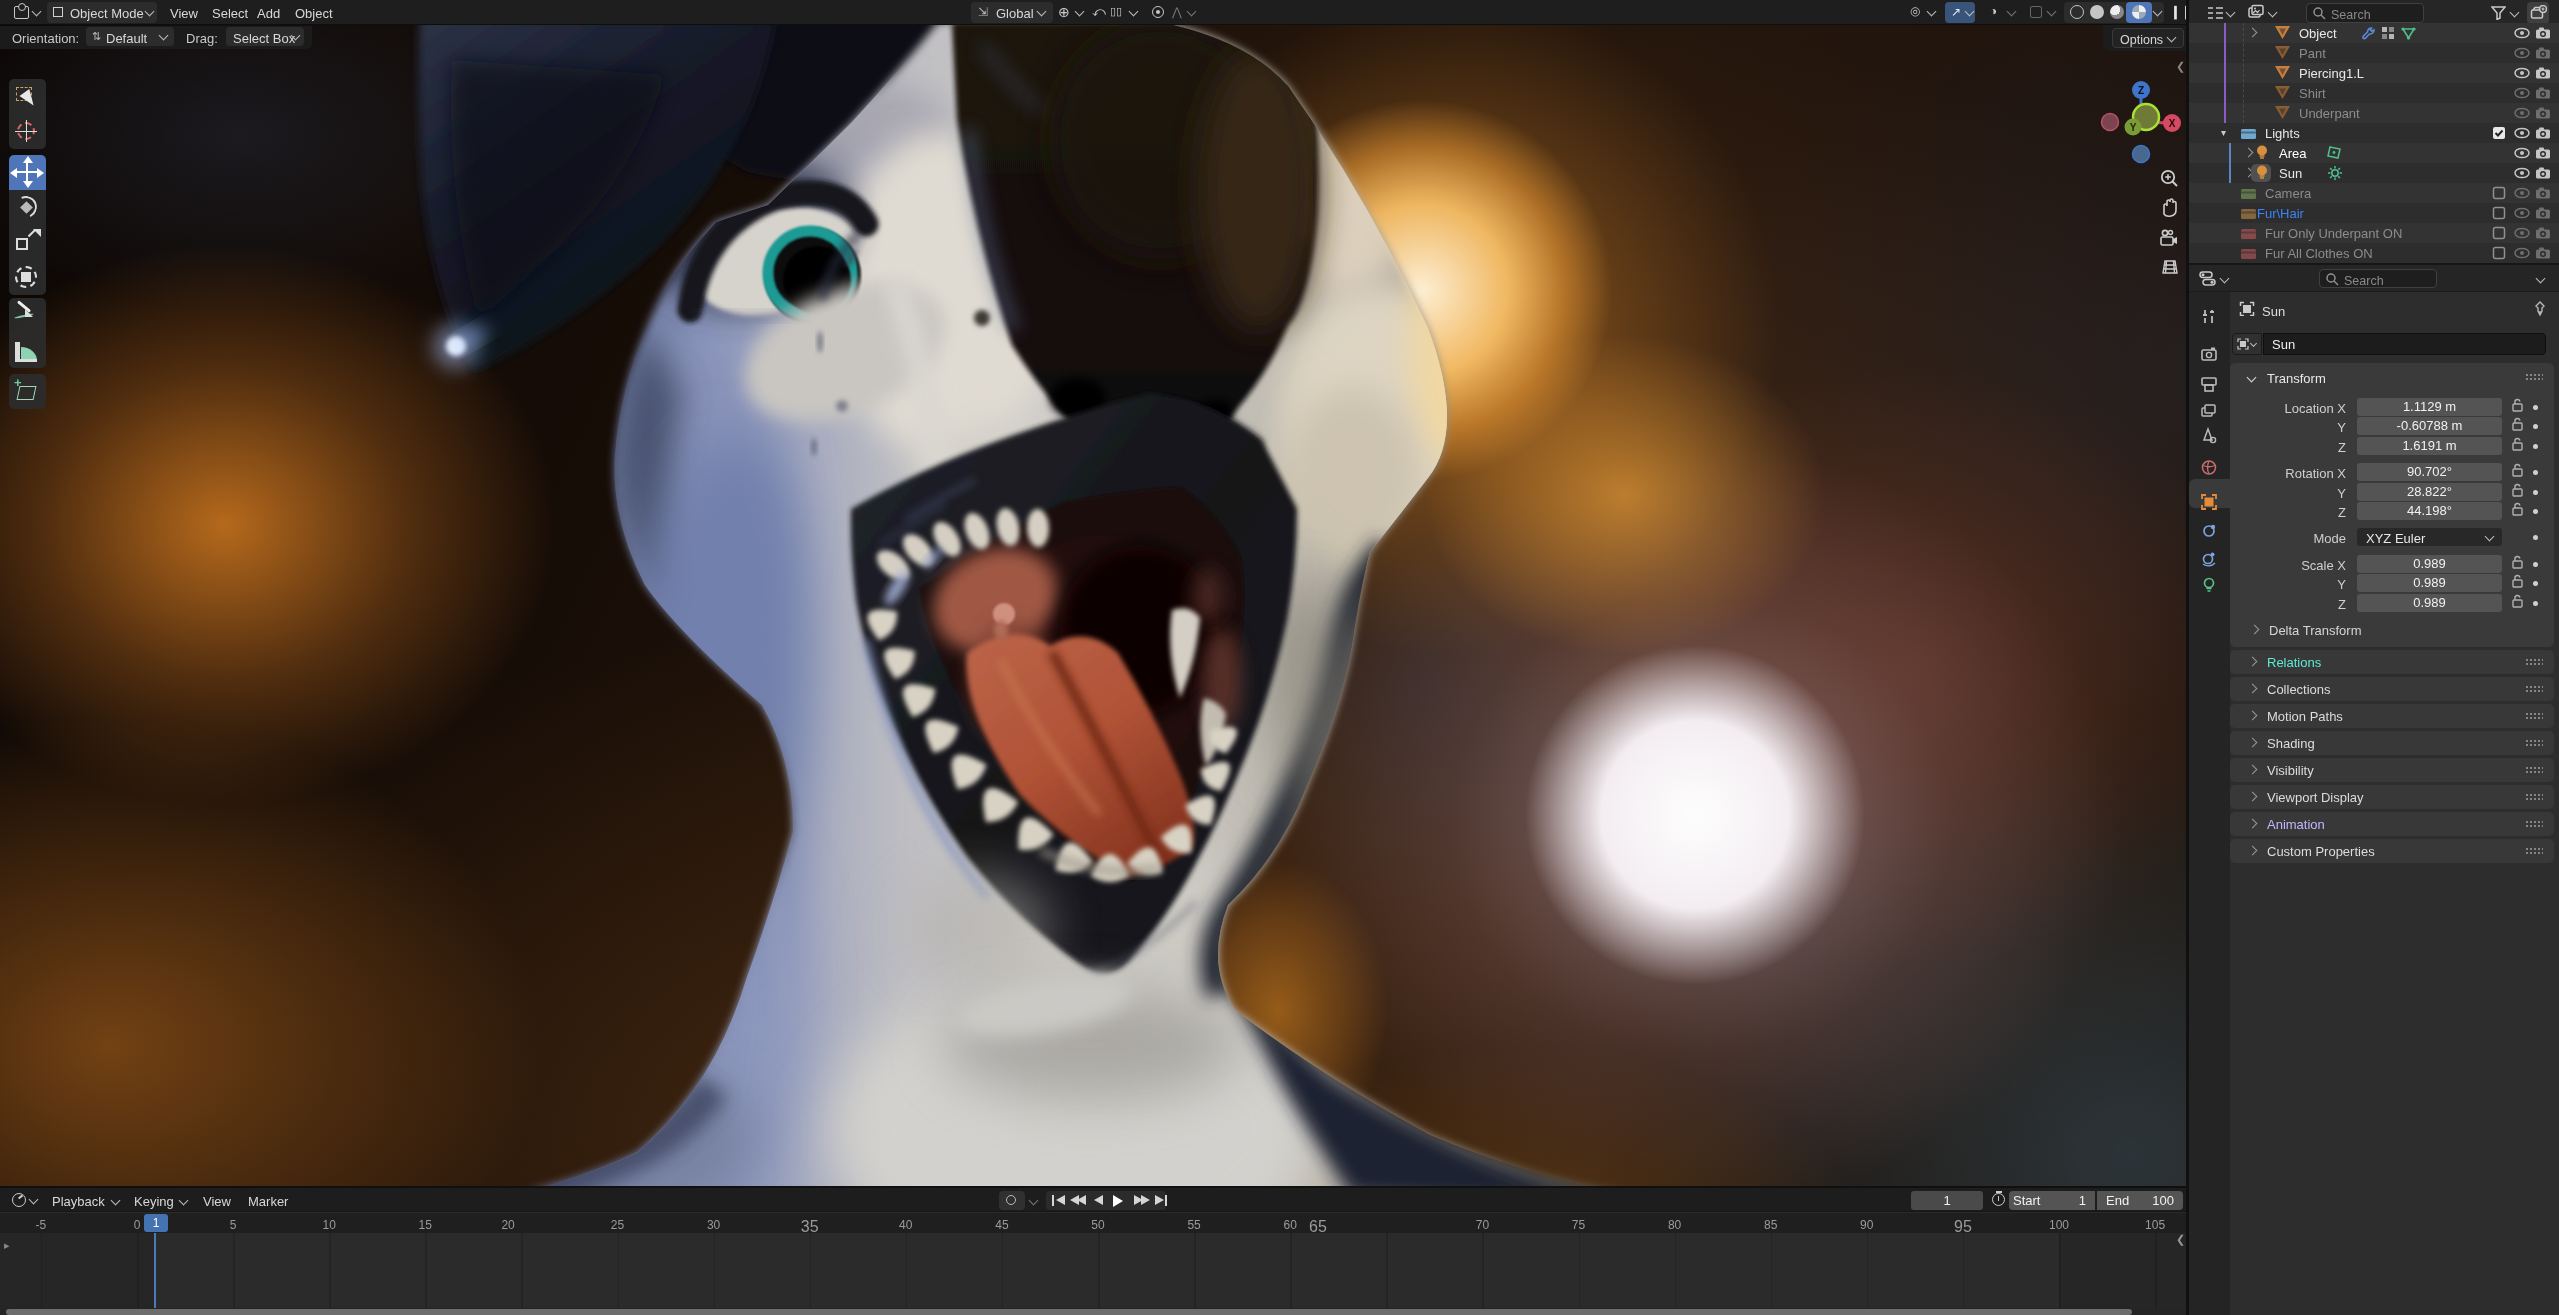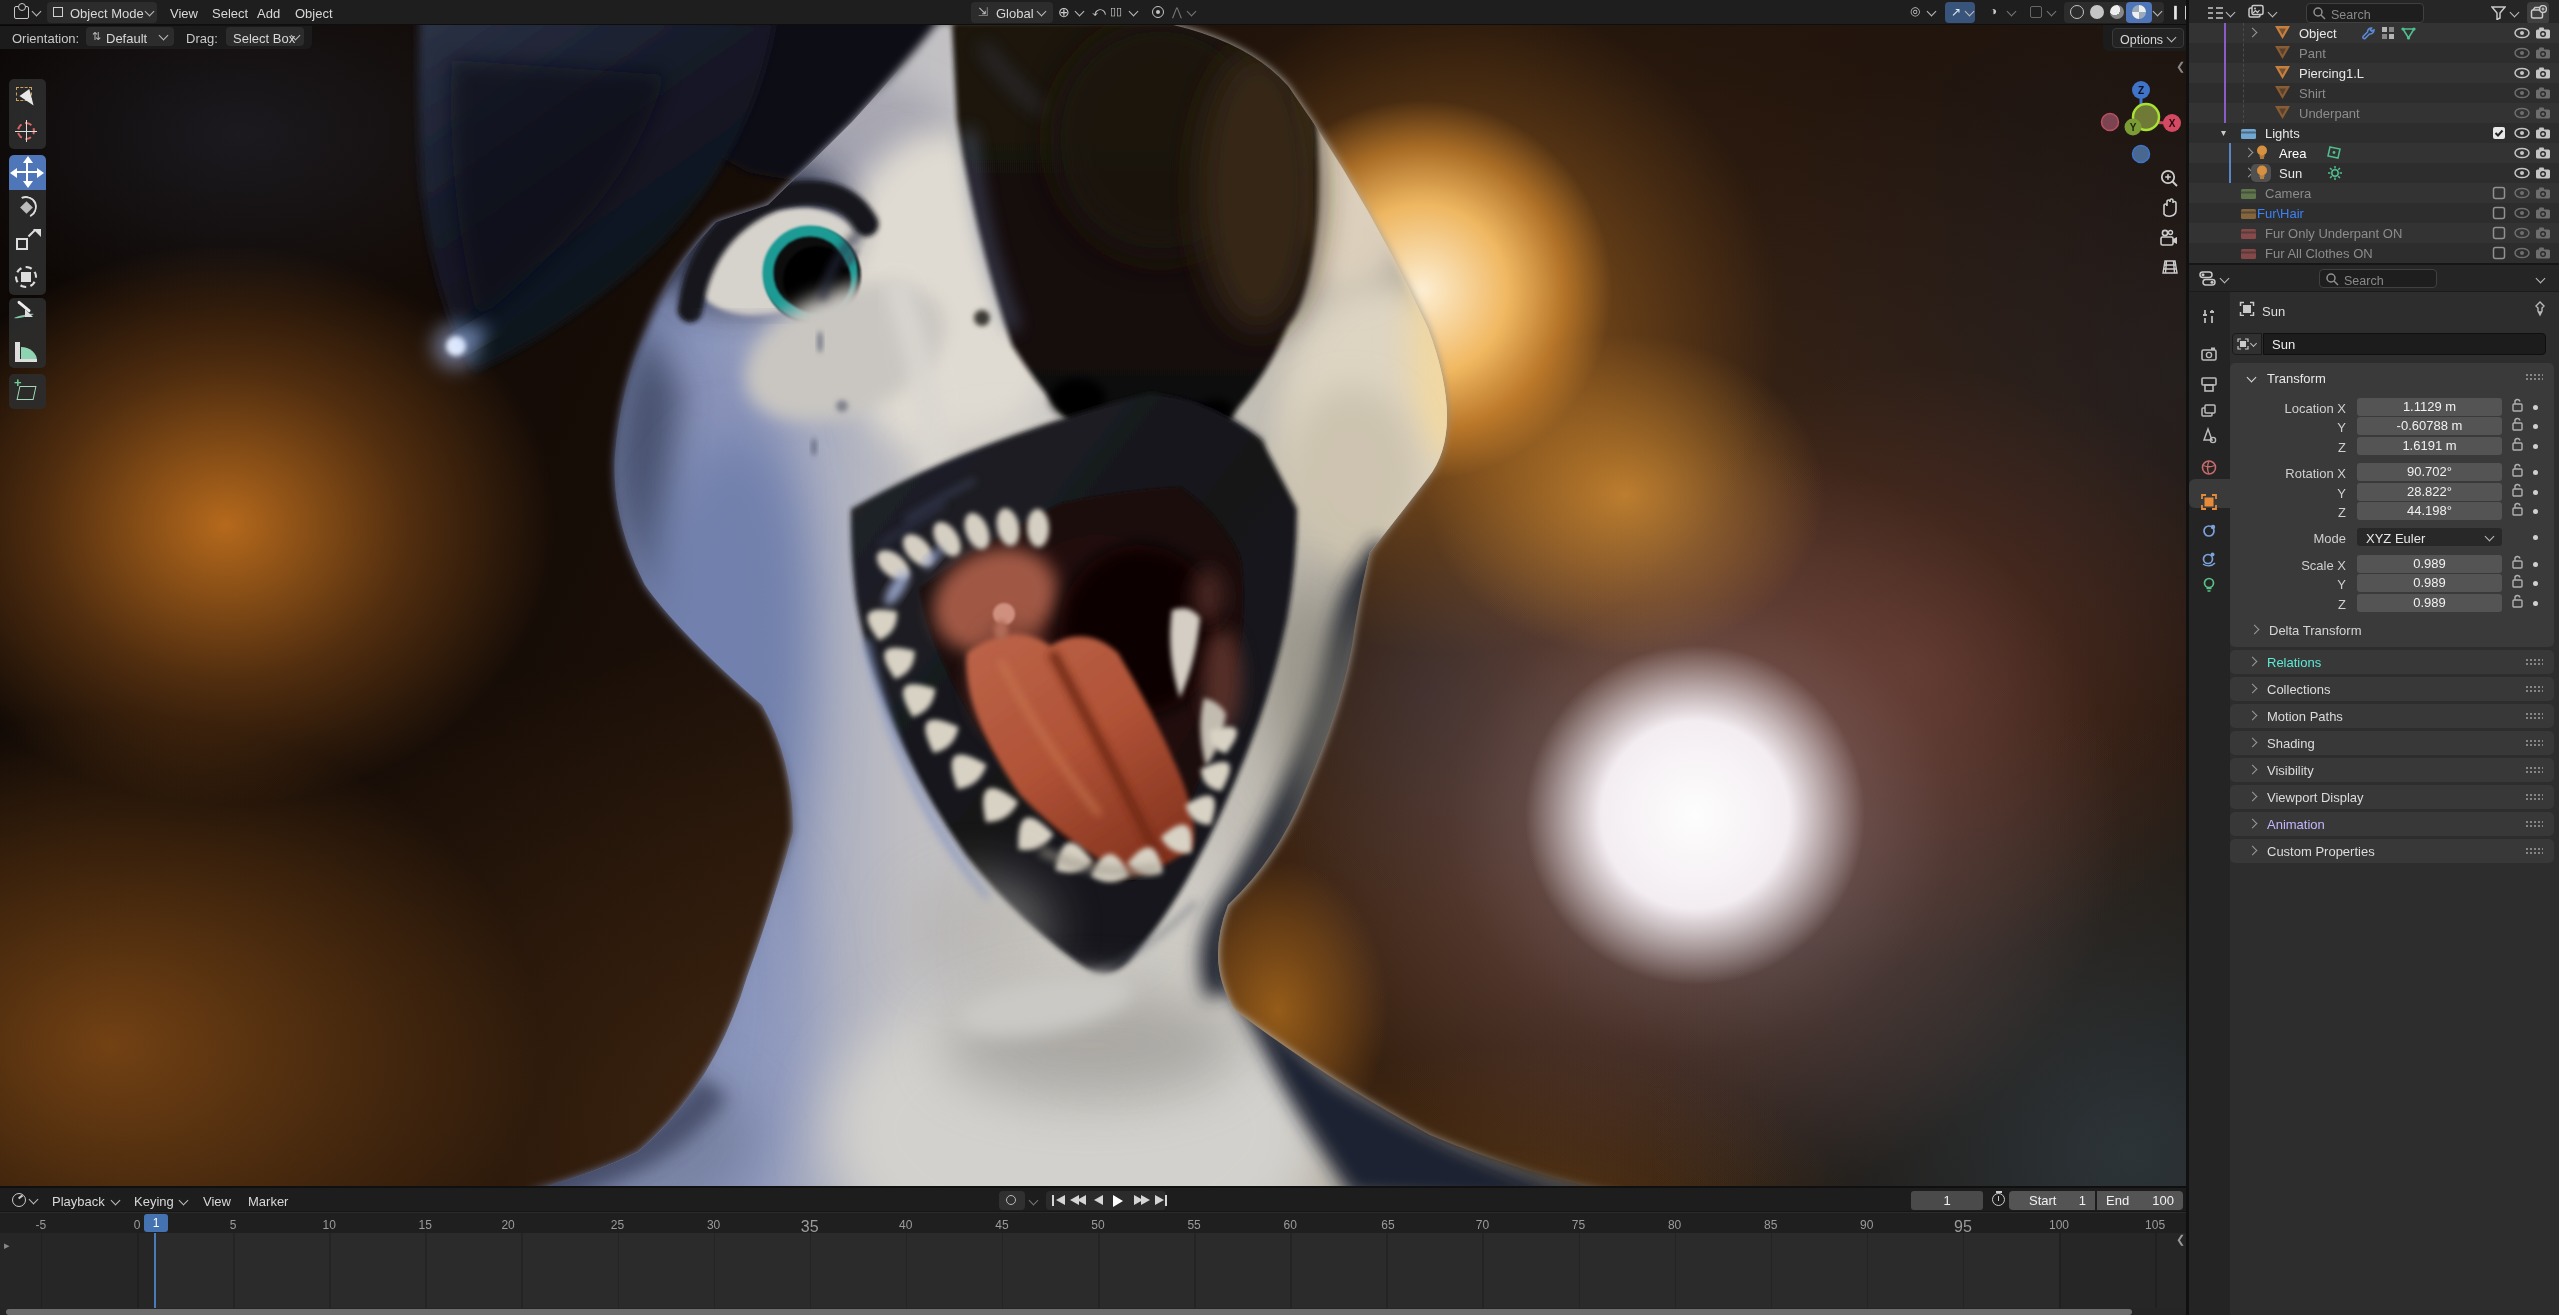--- a/index.html
+++ b/index.html
@@ -337,21 +337,21 @@
 <div class="ab" style="left:1113px;top:7px;width:0;height:0;border-top:6.0px solid transparent;border-bottom:6.0px solid transparent;border-left:10px solid #fff"></div>
 <div class="ab" style="left:1134px;top:7px;width:0;height:0;border-top:5.3999999999999995px solid transparent;border-bottom:5.3999999999999995px solid transparent;border-left:9px solid #d5d5d5"></div>
     <div class="ab" style="left:1141px;top:7px;width:0;height:0;border-top:5.3999999999999995px solid transparent;border-bottom:5.3999999999999995px solid transparent;border-left:9px solid #d5d5d5"></div>
 <div class="ab" style="left:1155px;top:7px;width:0;height:0;border-top:5.3999999999999995px solid transparent;border-bottom:5.3999999999999995px solid transparent;border-left:9px solid #d5d5d5"></div>
     <div class="ab" style="left:1165px;top:7px;width:2.4px;height:11px;background:#d5d5d5"></div>
 <div class="fld" style="left:1911px;top:3px;width:72px;height:19px;line-height:19px;background:#4a4a4a">1</div>
 <div class="ab" style="left:1992px;top:5px;width:13px;height:13px;border:1.7px solid #ccc;border-radius:50%"></div>
     <div class="ab" style="left:1997.5px;top:8px;width:1.7px;height:5px;background:#ccc"></div>
     <div class="ab" style="left:1996px;top:3px;width:6px;height:2px;background:#ccc"></div>
 <div class="fld" style="left:2009px;top:3px;width:86px;height:19px;line-height:19px;border-radius:4px 0 0 4px">
-      <span style="float:left;margin-left:20px">Start</span>
+      <span style="float:left;margin-left:4px">Start</span>
       <span style="float:right;margin-right:9px">1</span>
     </div>
 <div class="fld" style="left:2097px;top:3px;width:86px;height:19px;line-height:19px;border-radius:0 4px 4px 0">
       <span style="float:left;margin-left:9px">End</span>
       <span style="float:right;margin-right:9px">100</span>
     </div>
 <div class="ab" style="left:0;top:25px;width:2186px;height:20px;background:#1f1f1f"></div>
 <div class="tx" style="left:20.900000000000006px;top:31px;width:40px;text-align:center;color:#9b9b9b;font-size:12px">-5</div>
 <div class="tx" style="left:117.0px;top:31px;width:40px;text-align:center;color:#9b9b9b;font-size:12px">0</div>
 <div class="tx" style="left:213.1px;top:31px;width:40px;text-align:center;color:#9b9b9b;font-size:12px">5</div>
@@ -359,21 +359,21 @@
 <div class="tx" style="left:405.29999999999995px;top:31px;width:40px;text-align:center;color:#9b9b9b;font-size:12px">15</div>
 <div class="tx" style="left:501.4px;top:31px;width:40px;color:#9b9b9b;font-size:12px">20</div>
 <div class="tx" style="left:597.5px;top:31px;width:40px;text-align:center;color:#9b9b9b;font-size:12px">25</div>
 <div class="tx" style="left:693.5999999999999px;top:31px;width:40px;text-align:center;color:#9b9b9b;font-size:12px">30</div>
 <div class="tx" style="left:789.6999999999999px;top:31px;width:40px;text-align:center;color:#9b9b9b;font-size:16px">35</div>
 <div class="tx" style="left:885.8px;top:31px;width:40px;text-align:center;color:#9b9b9b;font-size:12px">40</div>
 <div class="tx" style="left:981.9px;top:31px;width:40px;text-align:center;color:#9b9b9b;font-size:12px">45</div>
 <div class="tx" style="left:1078.0px;top:31px;width:40px;text-align:center;color:#9b9b9b;font-size:12px">50</div>
 <div class="tx" style="left:1174.1px;top:31px;width:40px;text-align:center;color:#9b9b9b;font-size:12px">55</div>
 <div class="tx" style="left:1270.1999999999998px;top:31px;width:40px;text-align:center;color:#9b9b9b;font-size:12px">60</div>
-<div class="tx" style="left:1368px;top:31px;width:40px;text-align:center;color:#9b9b9b;font-size:12px">65</div>
+<div class="tx" style="left:1309px;top:31px;width:40px;color:#9b9b9b;font-size:16px">65</div>
 <div class="tx" style="left:1462.3999999999999px;top:31px;width:40px;text-align:center;color:#9b9b9b;font-size:12px">70</div>
 <div class="tx" style="left:1558.5px;top:31px;width:40px;text-align:center;color:#9b9b9b;font-size:12px">75</div>
 <div class="tx" style="left:1654.6px;top:31px;width:40px;text-align:center;color:#9b9b9b;font-size:12px">80</div>
 <div class="tx" style="left:1750.6999999999998px;top:31px;width:40px;text-align:center;color:#9b9b9b;font-size:12px">85</div>
 <div class="tx" style="left:1846.8px;top:31px;width:40px;text-align:center;color:#9b9b9b;font-size:12px">90</div>
 <div class="tx" style="left:1942.8999999999999px;top:31px;width:40px;text-align:center;color:#9b9b9b;font-size:16px">95</div>
 <div class="tx" style="left:2039.0px;top:31px;width:40px;text-align:center;color:#9b9b9b;font-size:12px">100</div>
 <div class="tx" style="left:2135.1px;top:31px;width:40px;text-align:center;color:#9b9b9b;font-size:12px">105</div>
 <div class="ab" style="left:40.9px;top:45px;width:1.5px;height:75px;background:#242424"></div>
 <div class="ab" style="left:137.0px;top:45px;width:1.5px;height:75px;background:#242424"></div>

